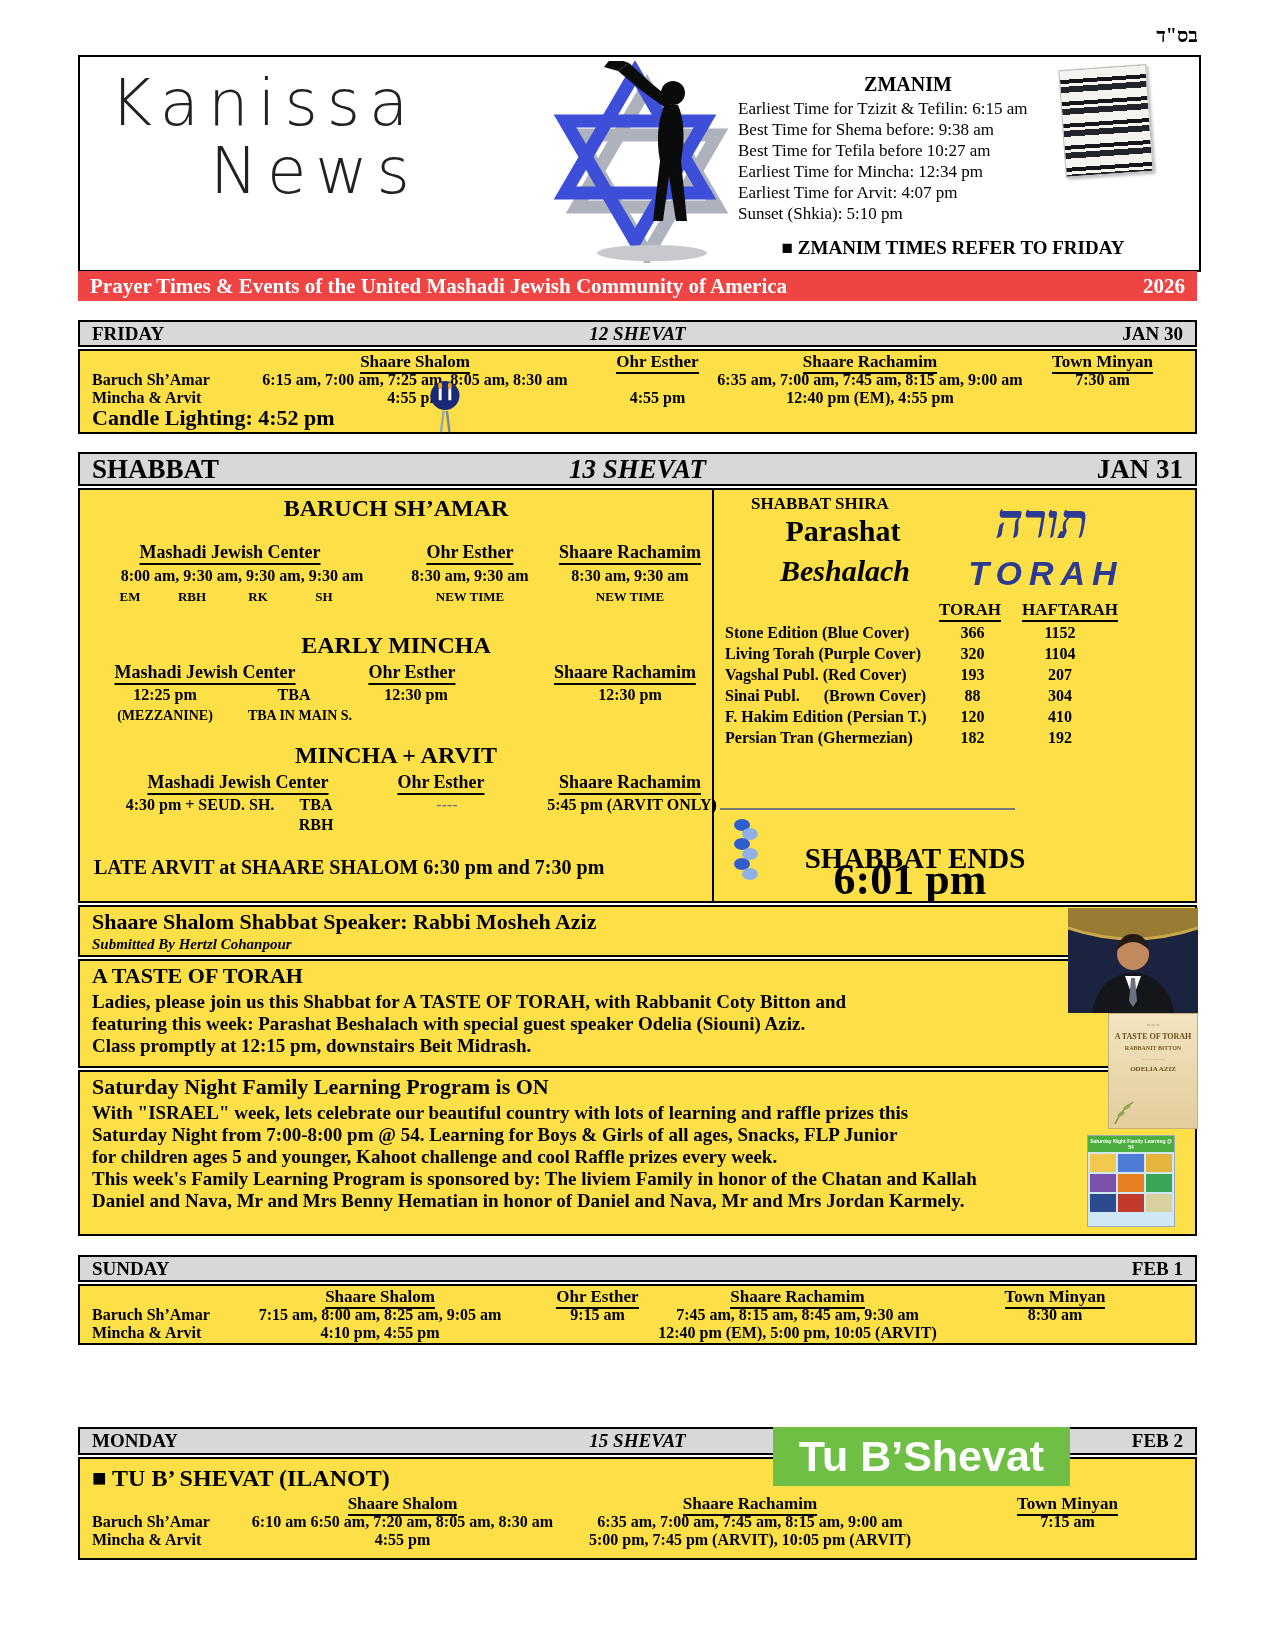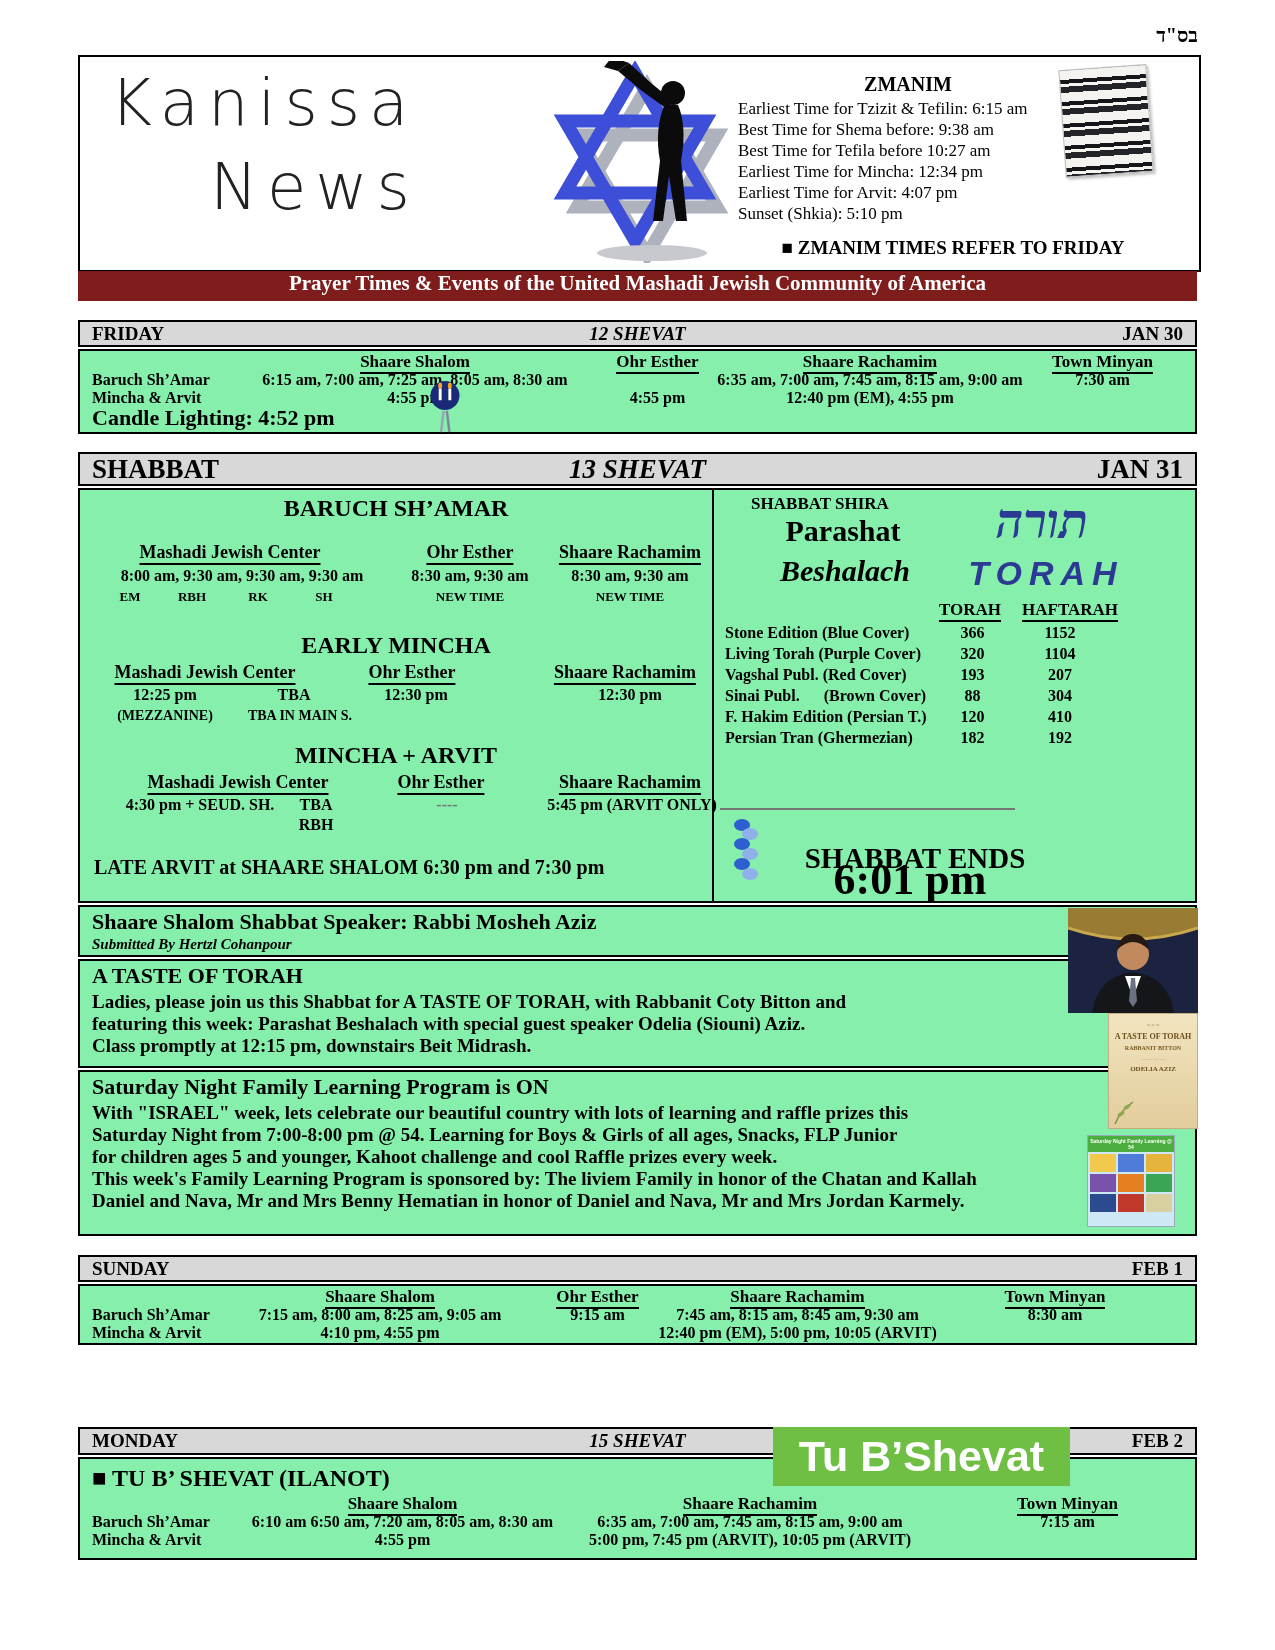--- a/index.html
+++ b/index.html
@@ -13,31 +13,31 @@
 
   
   .header-box{left:78px;top:55px;width:1119px;height:213px;border:2px solid #000;}
   .logo1,.logo2{font-family:"DejaVu Sans","Liberation Sans",sans-serif;font-weight:200;
         color:#222;font-size:64px;letter-spacing:9px;line-height:1;}
   .zm-line{font-size:17px;line-height:21px;}
   .tallit{background:repeating-linear-gradient(180deg,#f4f3ef 0 9px,#16161a 9px 13px,#f4f3ef 13px 16px,#23232a 16px 22px);
         border:1px solid #bbb;box-shadow:2px 2px 3px rgba(0,0,0,.25);transform:rotate(-4deg);}
 
   
-  .black-bar{left:78px;top:271px;width:1119px;height:30px;background:#7f1d1d;color:#fff;
+  .black-bar{left:78px;top:271px;width:1119px;height:30px;background:#ef4444;color:#fff;
         display:flex;justify-content:space-between;align-items:center;
-        font-size:21px;font-weight:bold;padding:0 12px;box-sizing:border-box;flex-direction:column;}
+        font-size:21px;font-weight:bold;padding:0 12px;box-sizing:border-box;}
 
   
   .daybar{background:#d8d8d8;border:2px solid #000;box-sizing:border-box;
         display:flex;justify-content:space-between;align-items:center;padding:8px 12px;
         font-weight:bold;font-size:19px;}
   .daybar .mid{position:absolute;left:0;right:0;text-align:center;font-style:italic;}
   .daybar .lr{position:relative;z-index:2;}
-  .daybox{border:2px solid #000;box-sizing:border-box;background:#86efac;}
+  .daybox{border:2px solid #000;box-sizing:border-box;background:#fde047;}
   .dgrid{display:grid;grid-auto-rows:18px;align-items:center;justify-items:center;}
   .dgrid .hdr{font-size:17px;font-weight:bold;}
   .dgrid .cell{font-size:16px;font-weight:bold;white-space:nowrap;}
   .dgrid .rowlabel{justify-self:start;padding-left:12px;font-size:16px;font-weight:bold;white-space:nowrap;}
 
   
   .sec-title{font-size:24px;font-weight:bold;}
   .colhdr{font-size:18px;font-weight:bold;}
   .times{font-size:16px;font-weight:bold;}
   .sub{font-size:13px;font-weight:bold;}
@@ -61,21 +61,21 @@
 </head>
 <body>
 
 <div class="page">
 
   <div class="abs b" style="top:24px;right:77px;font-size:20px;">בס"ד</div>
 
   <div class="abs header-box">
     <div class="abs" style="left:30px;top:14px;">
       <div class="logo1">Kanissa</div>
-      <div class="logo2" style="margin-left:100px;margin-top:20px;">News</div>
+      <div class="logo2" style="margin-left:100px;margin-top:4px;">News</div>
     </div>
 
     <svg class="abs" style="left:452px;top:4px;" width="218" height="202" viewBox="0 0 218 202">
       <g stroke="#aeb2bc" stroke-width="13" fill="none" transform="translate(12,14)">
         <polygon points="103,12 33,132 173,132"></polygon>
         <polygon points="103,180 33,60 173,60"></polygon>
       </g>
       <g stroke="#3d4ed8" stroke-width="13" fill="none">
         <polygon points="103,12 33,132 173,132"></polygon>
         <polygon points="103,180 33,60 173,60"></polygon>

